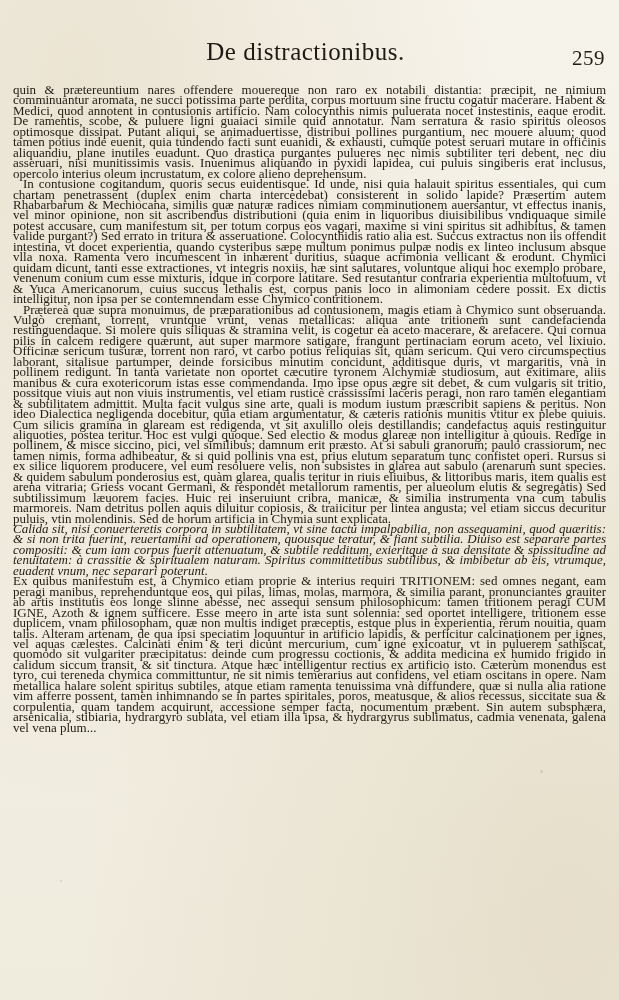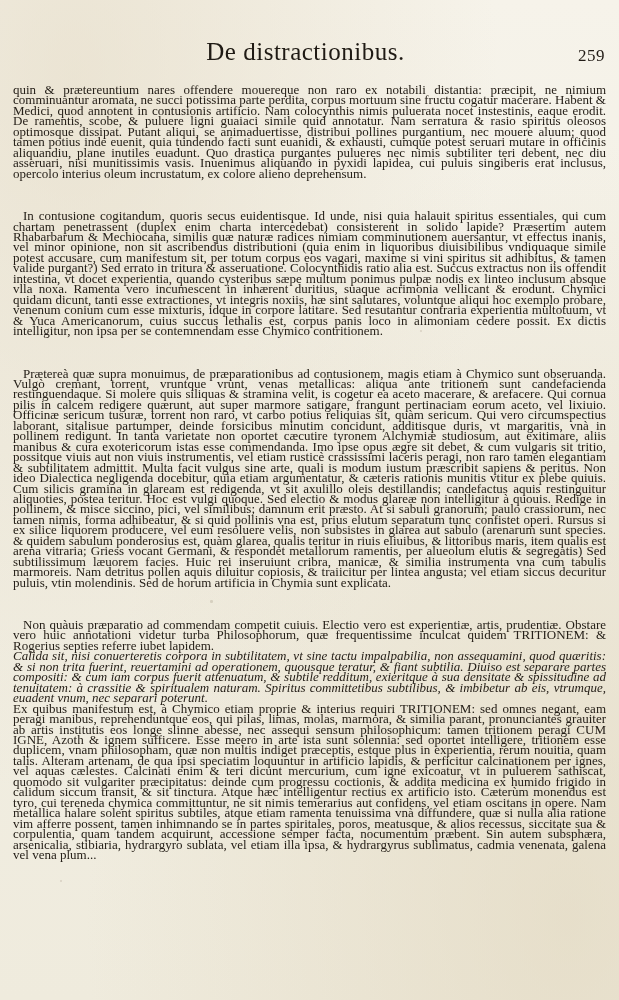--- a/index.html
+++ b/index.html
@@ -41,21 +41,21 @@
     text-align: center;
     font-size: 25px;
     letter-spacing: 0.5px;
     font-family: "Liberation Serif", serif;
     color: #1f1a14;
   }
   .folio {
     position: absolute;
     right: 14px;
     top: 46px;
-    font-size: 17px;
+    font-size: 21px;
     letter-spacing: 0.5px;
     color: #221c16;
   }
   .body-text {
     position: absolute;
     left: 13px;
     right: 13px;
     top: 85px;
     font-size: 13px;
     line-height: 10.45px;
@@ -64,21 +64,20 @@
     -webkit-hyphens: auto;
     hyphens: auto;
     color: #262019;
   }
   .body-text p {
     margin: 0;
     text-indent: 0;
   }
   .body-text p.indent {
     text-indent: 10px;
-    margin-top: 32px;
   }
   .italic-block {
     font-style: italic;
     font-family: Liberation Serif, serif;
   }
   .footer {
     position: absolute;
     left: 13px;
     right: 13px;
     bottom: 12px;
@@ -115,21 +114,20 @@
 
     <div class="header">
       <div class="page-title">De distractionibus.</div>
       <div class="folio">259</div>
     </div>
 
     <div class="body-text">
       <p>quin &amp; prætereuntium nares offendere mouereque non raro ex notabili distantia: præcipit, ne nimium comminuantur aromata, ne succi potissima parte perdita, corpus mortuum sine fructu cogatur macerare. Habent &amp; Medici, quod annotent in contusionis artificio. Nam colocynthis nimis puluerata nocet instestinis, eaque erodit. De ramentis, scobe, &amp; puluere ligni guaiaci simile quid annotatur. Nam serratura &amp; rasio spiritus oleosos optimosque dissipat. Putant aliqui, se animaduertisse, distribui pollines purgantium, nec mouere aluum; quod tamen potius inde euenit, quia tundendo facti sunt euanidi, &amp; exhausti, cumque potest seruari mutare in officinis aliquandiu, plane inutiles euadunt. Quo drastica purgantes pulueres nec nimis subtiliter teri debent, nec diu asseruari, nisi munitissimis vasis. Inuenimus aliquando in pyxidi lapidea, cui puluis singiberis erat inclusus, opercolo interius oleum incrustatum, ex colore alieno deprehensum.</p>
       <p class="indent">In contusione cogitandum, quoris secus euidentisque. Id unde, nisi quia halauit spiritus essentiales, qui cum chartam penetrassent (duplex enim charta intercedebat) consisterent in solido lapide? Præsertim autem Rhabarbarum &amp; Mechiocana, similis quæ naturæ radices nimiam comminutionem auersantur, vt effectus inanis, vel minor opinione, non sit ascribendus distributioni (quia enim in liquoribus diuisibilibus vndiquaque simile potest accusare, cum manifestum sit, per totum corpus eos vagari, maxime si vini spiritus sit adhibitus, &amp; tamen valide purgant?) Sed errato in tritura &amp; asseruatione. Colocynthidis ratio alia est. Succus extractus non iis offendit intestina, vt docet experientia, quando cysteribus sæpe multum ponimus pulpæ nodis ex linteo inclusum absque vlla noxa. Ramenta vero incumescent in inhærent duritius, suaque acrimonia vellicant &amp; erodunt. Chymici quidam dicunt, tanti esse extractiones, vt integris noxiis, hæ sint salutares, voluntque aliqui hoc exemplo probare, venenum conium cum esse mixturis, idque in corpore latitare. Sed resutantur contraria experientia multotuum, vt &amp; Yuca Americanorum, cuius succus lethalis est, corpus panis loco in alimoniam cedere possit. Ex dictis intelligitur, non ipsa per se contemnendam esse Chymico contritionem.</p>
       <p class="indent">Prætereà quæ supra monuimus, de præparationibus ad contusionem, magis etiam à Chymico sunt obseruanda. Vulgò cremant, torrent, vruntque vrunt, venas metallicas: aliqua ante tritionem sunt candefacienda restinguendaque. Si molere quis siliquas &amp; stramina velit, is cogetur ea aceto macerare, &amp; arefacere. Qui cornua pilis in calcem redigere quærunt, aut super marmore satigare, frangunt pertinaciam eorum aceto, vel lixiuio. Officinæ sericum tusuræ, torrent non raro, vt carbo potius reliquias sit, quàm sericum. Qui vero circumspectius laborant, sitalisue partumper, deinde forsicibus minutim concidunt, additisque duris, vt margaritis, vnà in pollinem redigunt. In tanta varietate non oportet cæcutire tyronem Alchymiæ studiosum, aut exitimare, aliis manibus &amp; cura exotericorum istas esse commendanda. Imo ipse opus ægre sit debet, &amp; cum vulgaris sit tritio, possitque viuis aut non viuis instrumentis, vel etiam rusticè crassissimi laceris peragi, non raro tamen elegantiam &amp; subtilitatem admittit. Multa facit vulgus sine arte, quali is modum iustum præscribit sapiens &amp; peritus. Non ideo Dialectica negligenda docebitur, quia etiam argumentatur, &amp; cæteris rationis munitis vtitur ex plebe quiuis. Cum silicis gramina in glaream est redigenda, vt sit axulillo oleis destillandis; candefactus aquis restinguitur aliquoties, postea teritur. Hoc est vulgi quoque. Sed electio &amp; modus glareæ non intelligitur à quouis. Redige in pollinem, &amp; misce siccino, pici, vel similibus; damnum erit præsto. At si sabuli granorum; paulo crassiorum, nec tamen nimis, forma adhibeatur, &amp; si quid pollinis vna est, prius elutum separatum tunc confistet operi. Rursus si ex silice liquorem producere, vel eum resoluere velis, non subsistes in glarea aut sabulo (arenarum sunt species. &amp; quidem sabulum ponderosius est, quàm glarea, qualis teritur in riuis eliuibus, &amp; littoribus maris, item qualis est arena vitraria; Griess vocant Germani, &amp; respondet metallorum ramentis, per alueolum elutis &amp; segregatis) Sed subtilissimum læuorem facies. Huic rei inseruiunt cribra, manicæ, &amp; similia instrumenta vna cum tabulis marmoreis. Nam detritus pollen aquis diluitur copiosis, &amp; traiicitur per lintea angusta; vel etiam siccus decuritur puluis, vtin molendinis. Sed de horum artificia in Chymia sunt explicata.</p>
-      <p class="indent">Non quàuis præparatio ad commendam competit cuiuis. Electio vero est experientiæ, artis, prudentiæ. Obstare vero huic annotationi videtur turba Philosophorum, quæ frequentissime inculcat quidem TRITIONEM: &amp; Rogerius septies referre iubet lapidem.</p>
       <p class="italic-block">Calida sit, nisi conuerteretis corpora in subtilitatem, vt sine tactu impalpabilia, non assequamini, quod quæritis: &amp; si non trita fuerint, reuertamini ad operationem, quousque teratur, &amp; fiant subtilia. Diuiso est separare partes compositi: &amp; cum iam corpus fuerit attenuatum, &amp; subtile redditum, exieritque à sua densitate &amp; spissitudine ad tenuitatem: à crassitie &amp; spiritualem naturam. Spiritus committetibus subtilibus, &amp; imbibetur ab eis, vtrumque, euadent vnum, nec separari poterunt.</p>
       <p>Ex quibus manifestum est, à Chymico etiam proprie &amp; interius requiri TRITIONEM: sed omnes negant, eam peragi manibus, reprehenduntque eos, qui pilas, limas, molas, marmora, &amp; similia parant, pronunciantes grauiter ab artis institutis eos longe slinne abesse, nec assequi sensum philosophicum: tamen tritionem peragi CUM IGNE, Azoth &amp; ignem sufficere. Esse meero in arte ista sunt solennia: sed oportet intelligere, tritionem esse duplicem, vnam philosopham, quæ non multis indiget præceptis, estque plus in experientia, rerum nouitia, quam talis. Alteram artenam, de qua ipsi speciatim loquuntur in artificio lapidis, &amp; perficitur calcinationem per ignes, vel aquas cælestes. Calcinati enim &amp; teri dicunt mercurium, cum igne exicoatur, vt in puluerem sathiscat, quomodo sit vulgariter præcipitatus: deinde cum progressu coctionis, &amp; addita medicina ex humido frigido in calidum siccum transit, &amp; sit tinctura. Atque hæc intelligentur rectius ex artificio isto. Cæterùm monendus est tyro, cui tereneda chymica committuntur, ne sit nimis temerarius aut confidens, vel etiam oscitans in opere. Nam metallica halare solent spiritus subtiles, atque etiam ramenta tenuissima vnà diffundere, quæ si nulla alia ratione vim afferre possent, tamen inhimnando se in partes spiritales, poros, meatusque, &amp; alios recessus, siccitate sua &amp; corpulentia, quam tandem acquirunt, accessione semper facta, nocumentum præbent. Sin autem subsphæra, arsenicalia, stibiaria, hydrargyro sublata, vel etiam illa ipsa, &amp; hydrargyrus sublimatus, cadmia venenata, galena vel vena plum...</p>
     </div>
 
 
   </div>
 
   <div class="speck" style="left:90px;  top:150px; width:3px;  height:3px;"></div>
   <div class="speck" style="left:420px; top:330px; width:2px;  height:2px;"></div>
   <div class="speck" style="left:210px; top:600px; width:2.5px;height:2.5px;"></div>

